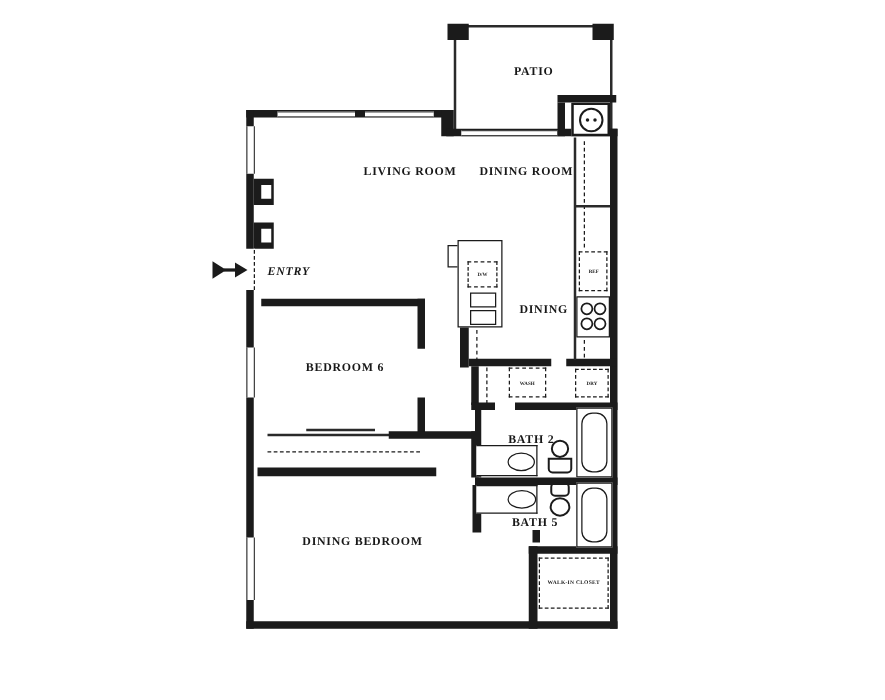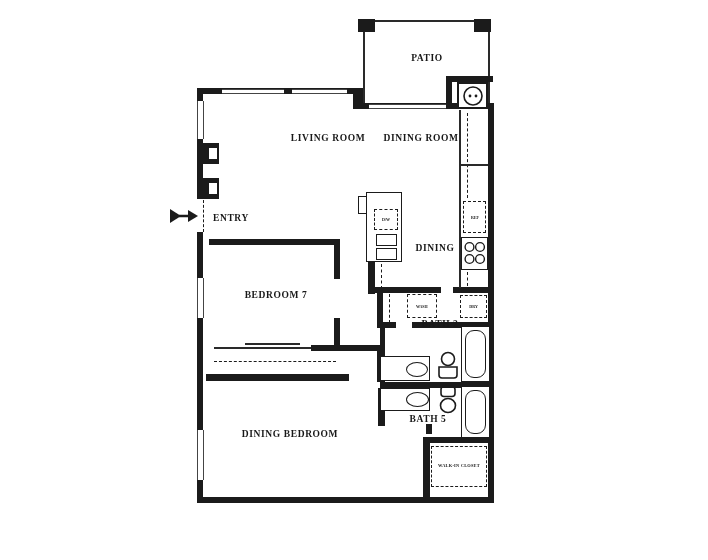--- a/index.html
+++ b/index.html
@@ -144,22 +144,22 @@
 
   <svg style="left:170px;top:206px;" width="30" height="20" viewBox="0 0 30 20">
     <polygon points="0,3 11,10 0,17" fill="#1b1b1b"></polygon>
     <line x1="9" y1="10" x2="20" y2="10" stroke="#1b1b1b" stroke-width="2.6"></line>
     <polygon points="18,4 28,10 18,16" fill="#1b1b1b"></polygon>
   </svg>
 
   <div class="lbl" style="left:427px;top:58px;">PATIO</div>
   <div class="lbl" style="left:304px;top:138px;margin-left:24px;">LIVING ROOM</div>
   <div class="lbl" style="left:421px;top:138px;">DINING ROOM</div>
-  <div class="lbl" style="left:231px;top:218px;">ENTRY</div>
+  <div class="lbl" style="left:231px;top:218px;font-style:italic;">ENTRY</div>
   <div class="lbl" style="left:435px;top:248px;">DINING</div>
-  <div class="lbl" style="left:276px;top:295px;">BEDROOM 7</div>
-  <div class="lbl" style="left:425px;top:324px;margin-left:15px;">BATH 2</div>
+  <div class="lbl" style="left:276px;top:295px;">BEDROOM 6</div>
+  <div class="lbl" style="left:425px;top:352px;">BATH 2</div>
   <div class="lbl" style="left:428px;top:419px;">BATH 5</div>
   <div class="lbl" style="left:290px;top:434px;">DINING BEDROOM</div>
   <div class="lbl-sm" style="left:459px;top:466px;">WALK-IN CLOSET</div>
 
 
 </div>
 
 </body></html>

